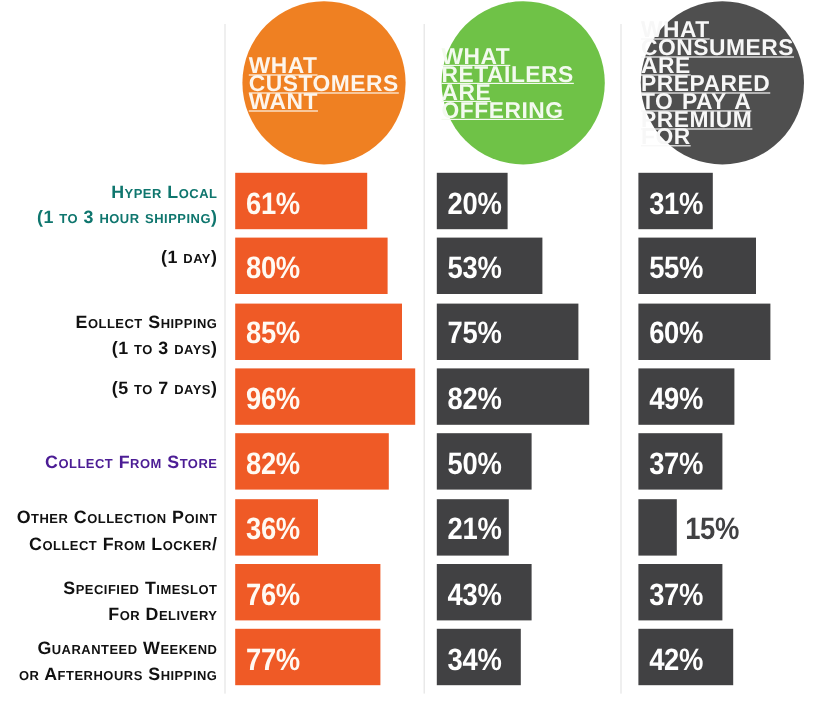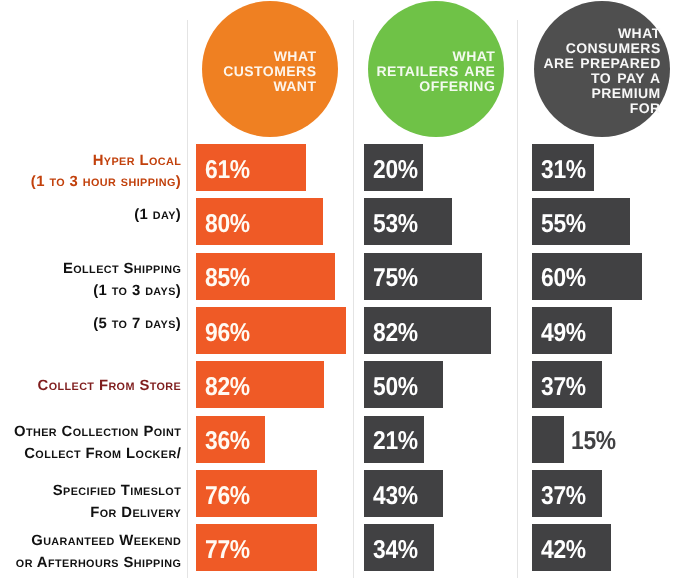--- a/index.html
+++ b/index.html
@@ -14,22 +14,22 @@
   #stage { position:relative; width:700px; height:584px; background:#fff; }
 
   .divider { position:absolute; top:20px; width:1px; height:558px; background:#e4e4e4; }
 
   .circle {
     position:absolute; border-radius:50%;
     display:flex; align-items:center; justify-content:center;
   }
   .ctext {
     transform:translateZ(0);
-    font-weight:bold; font-size:14px; line-height:14.9px;
-    letter-spacing:0.45px; word-spacing:1.6px; text-align:right; white-space:pre-line;
+    font-weight:bold; font-size:19px; line-height:14.9px;
+    letter-spacing:0.45px; word-spacing:1.6px; text-align:left; white-space:pre-line;text-decoration:underline;
   }
 
   .rowlabel {
     transform:translateZ(0);
     position:absolute; text-align:right; color:#111;
     white-space:nowrap; font-weight:bold;
   }
   .ln { display:block; font-size:14.85px; line-height:20.7px; letter-spacing:0.42px; }
   .ln .s { font-size:10.8px; }
 
@@ -62,21 +62,21 @@
   <div class="circle" style="left: 534.1px; top: 0.8px; width: 136px; height: 136px; background: rgb(79, 79, 79);">
     <div class="ctext" style="color: rgb(247, 247, 247); margin-top: 4.8px;">WHAT
 CONSUMERS
 ARE PREPARED
 TO PAY A
 PREMIUM
 FOR</div>
   </div>
 
   <div id="rows">
-      <div class="rowlabel" style="right: 518.8px; top: 150.6px; color: #c2410c;">
+      <div class="rowlabel" style="right: 518.8px; top: 150.6px; color: #0f766e;">
         <span class="ln">H<span class="s">YPER</span> L<span class="s">OCAL</span></span>
         <span class="ln">(1 <span class="s">TO</span> 3 <span class="s">HOUR</span> <span class="s">SHIPPING</span>)</span>
       </div>
       <div class="bar" style="left: 196.4px; top: 143.8px; width: 110px; height: 47.2px; background: rgb(239, 90, 38);"></div>
       <div class="val" style="left: 205.4px; top: 157.5px; color: rgb(255, 250, 243);">61%</div>
       <div class="bar" style="left: 363.7px; top: 143.8px; width: 59px; height: 47.2px; background: rgb(65, 65, 67);"></div>
       <div class="val" style="left: 372.7px; top: 157.5px; color: rgb(255, 255, 255);">20%</div>
       <div class="bar" style="left: 532.2px; top: 143.8px; width: 62px; height: 47.2px; background: rgb(65, 65, 67);"></div>
       <div class="val" style="left: 541.2px; top: 157.5px; color: rgb(255, 255, 255);">31%</div>
       <div class="rowlabel" style="right: 518.8px; top: 204.95px; color: rgb(17, 17, 17);">
@@ -100,21 +100,21 @@
       <div class="val" style="left: 541.2px; top: 266.2px; color: rgb(255, 255, 255);">60%</div>
       <div class="rowlabel" style="right: 518.8px; top: 313.65px; color: rgb(17, 17, 17);">
         <span class="ln">(5 <span class="s">TO</span> 7 <span class="s">DAYS</span>)</span>
       </div>
       <div class="bar" style="left: 196.4px; top: 306.85px; width: 150px; height: 47.2px; background: rgb(239, 90, 38);"></div>
       <div class="val" style="left: 205.4px; top: 320.55px; color: rgb(255, 250, 243);">96%</div>
       <div class="bar" style="left: 363.7px; top: 306.85px; width: 127px; height: 47.2px; background: rgb(65, 65, 67);"></div>
       <div class="val" style="left: 372.7px; top: 320.55px; color: rgb(255, 255, 255);">82%</div>
       <div class="bar" style="left: 532.2px; top: 306.85px; width: 80px; height: 47.2px; background: rgb(65, 65, 67);"></div>
       <div class="val" style="left: 541.2px; top: 320.55px; color: rgb(255, 255, 255);">49%</div>
-      <div class="rowlabel" style="right: 518.8px; top: 375.95px; color: #7f1d1d;">
+      <div class="rowlabel" style="right: 518.8px; top: 375.95px; color: #4c1d95;">
         <span class="ln">C<span class="s">OLLECT</span> F<span class="s">ROM</span> S<span class="s">TORE</span></span>
       </div>
       <div class="bar" style="left: 196.4px; top: 361.2px; width: 128px; height: 47.2px; background: rgb(239, 90, 38);"></div>
       <div class="val" style="left: 205.4px; top: 374.9px; color: rgb(255, 250, 243);">82%</div>
       <div class="bar" style="left: 363.7px; top: 361.2px; width: 79px; height: 47.2px; background: rgb(65, 65, 67);"></div>
       <div class="val" style="left: 372.7px; top: 374.9px; color: rgb(255, 255, 255);">50%</div>
       <div class="bar" style="left: 532.2px; top: 361.2px; width: 70px; height: 47.2px; background: rgb(65, 65, 67);"></div>
       <div class="val" style="left: 541.2px; top: 374.9px; color: rgb(255, 255, 255);">37%</div>
       <div class="rowlabel" style="right: 518.8px; top: 422.35px; color: rgb(17, 17, 17);">
         <span class="ln">O<span class="s">THER</span> C<span class="s">OLLECTION</span> P<span class="s">OINT</span></span>

